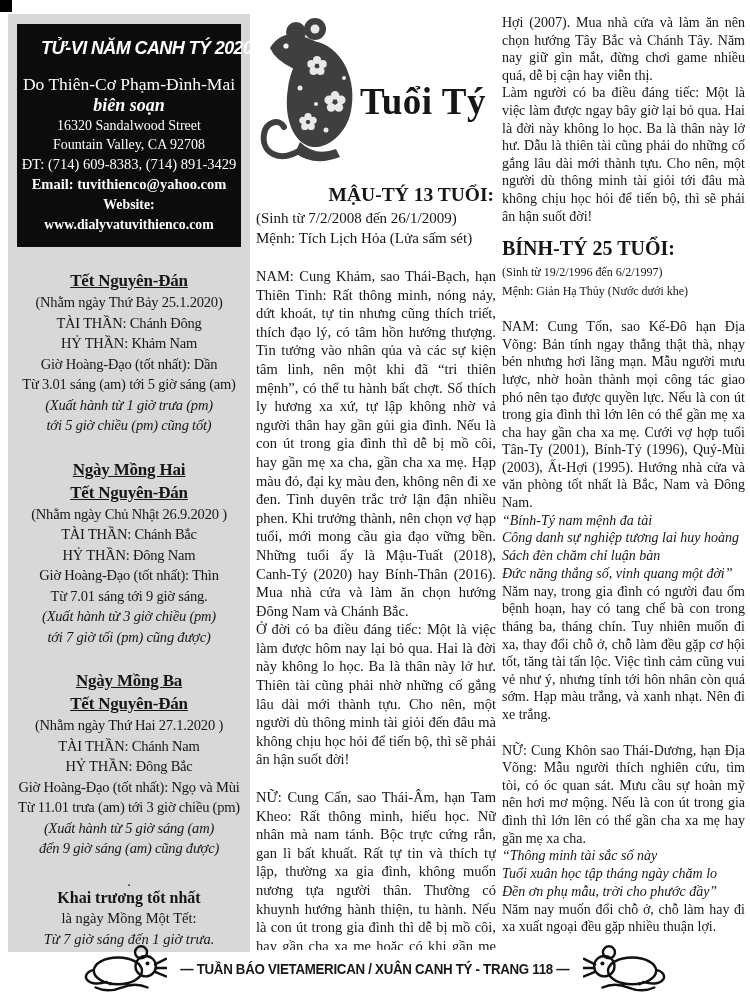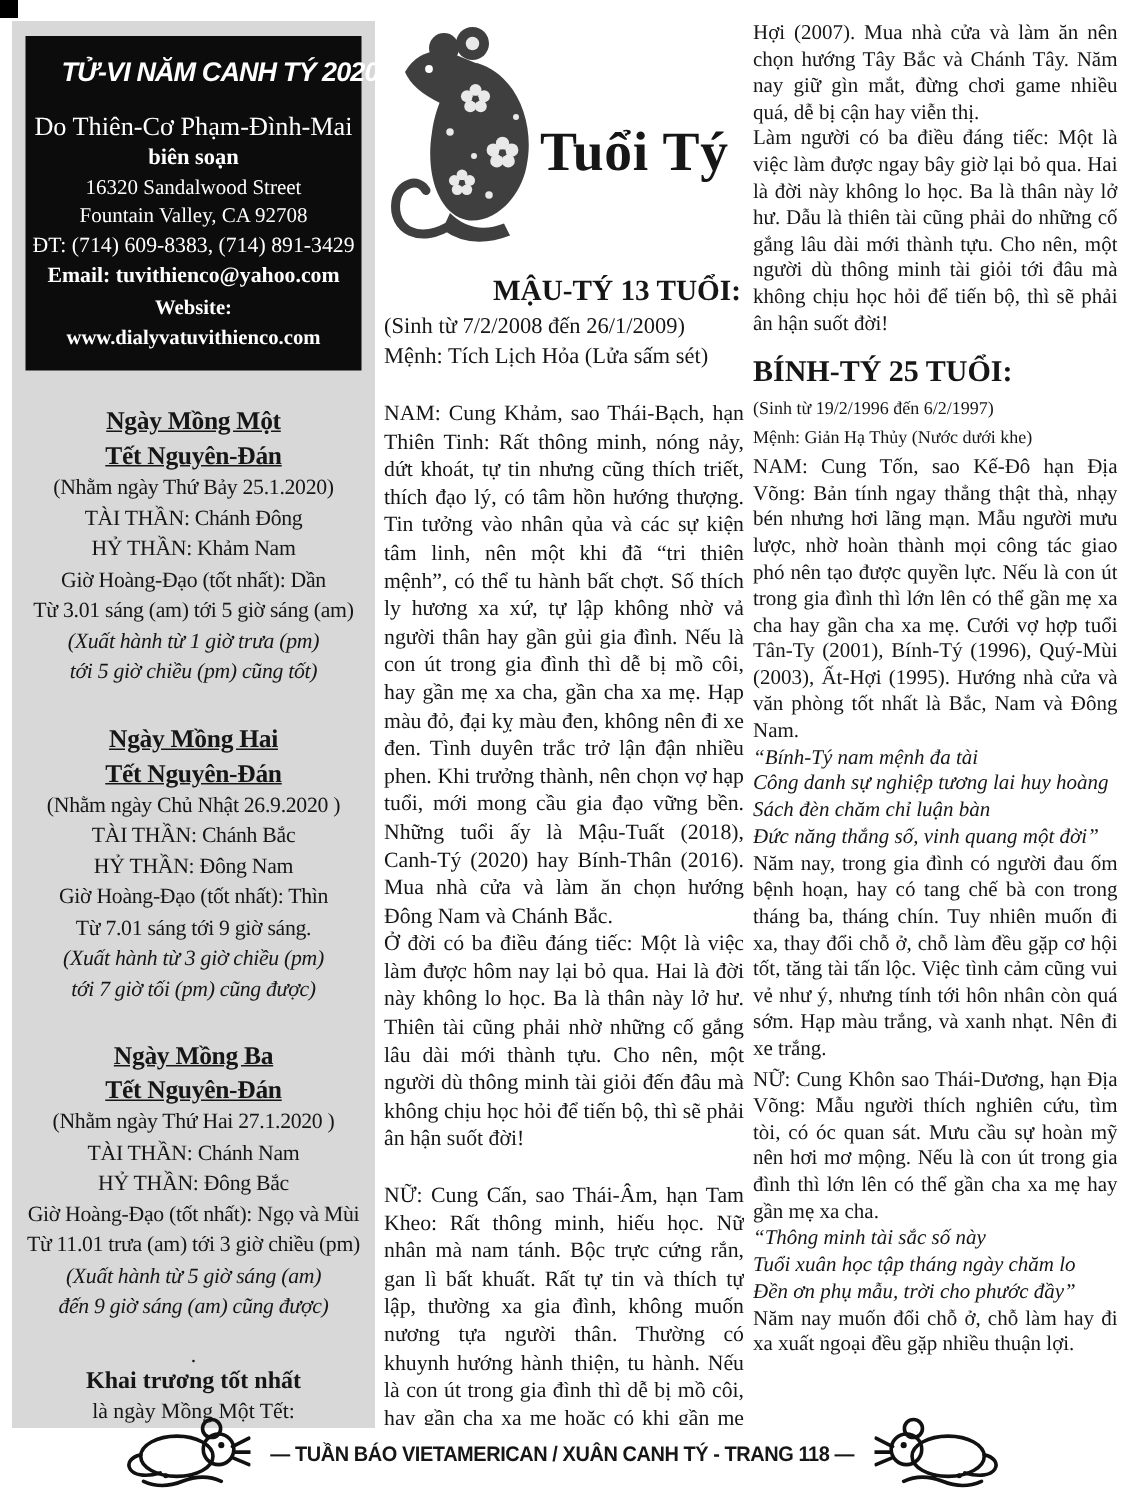--- a/index.html
+++ b/index.html
@@ -9,21 +9,21 @@
   .crop-mark{position:absolute;left:0;top:0;width:12px;height:12px;background:#000;}
 
   
   .left-col{position:absolute;left:8px;top:14px;width:242px;height:938px;
             background:#d8d8d8;overflow:hidden;text-align:center;}
   .masthead{margin:10px 9px 0 9px;background:#0c0c0c;color:#fff;
             padding:14px 4px 12px 4px;}
   .masthead-title{font-family:"Liberation Sans", sans-serif;font-weight:bold;font-style:italic;
                   font-size:18px;letter-spacing:-0.6px;white-space:nowrap;margin-bottom:14px;margin-left:20px;}
   .mh-byline{font-size:17.5px;line-height:22px;}
-  .mh-role{font-size:15px;line-height:21px;font-weight:bold;}
+  .mh-role{font-size:18px;line-height:21px;font-weight:bold;font-style:italic;}
   .mh-addr{font-size:14px;line-height:19px;}
   .mh-phone{font-size:14.5px;line-height:20px;}
   .mh-email{font-size:14.5px;line-height:21px;font-weight:bold;}
   .mh-web{font-size:13.8px;line-height:20px;font-weight:bold;}
 
   .day-section{margin-top:22px;font-size:14.5px;line-height:20.5px;letter-spacing:-0.2px;}
   .sec-heading{font-size:17px;font-weight:bold;text-decoration:underline;line-height:23px;}
   .sec-line{white-space:nowrap;}
   .sec-italic{font-style:italic;}
   .closing{margin-top:16px;font-size:14.5px;line-height:21px;}
@@ -34,21 +34,21 @@
   
   .mid-col{position:absolute;left:256px;top:14px;width:240px;height:936px;overflow:hidden;}
   .zodiac-head{position:relative;height:168px;}
   .zodiac-rat{position:absolute;left:0;top:2px;}
   .zodiac-title{position:absolute;left:104px;top:66px;font-size:37px;font-weight:bold;
                 letter-spacing:0.5px;white-space:nowrap;}
   .age-header-right{text-align:right;font-size:19.5px;font-weight:bold;margin:2px 2px 3px 0;
                     white-space:nowrap;}
   .meta-line{font-size:15px;line-height:19.5px;text-align:left;}
   .para{font-size:14.5px;line-height:18.6px;text-align:justify;margin:0;}
-  .para-gap{margin-top:3px;}
+  .para-gap{margin-top:18px;}
   .para-gap-lg{margin-top:19px;}
 
   
   .right-col{position:absolute;left:502px;top:14px;width:243px;height:936px;overflow:hidden;}
   .right-col .para{font-size:14px;line-height:17.6px;}
   .age-header-left{text-align:left;font-size:20px;font-weight:bold;margin:12px 0 3px 0;
                    white-space:nowrap;}
   .right-col .meta-line{font-size:12px;line-height:18.5px;}
   .poem-line{font-style:italic;font-size:14px;line-height:17.8px;white-space:nowrap;}
 
@@ -71,21 +71,20 @@
       <div class="mh-byline">Do Thiên-Cơ Phạm-Đình-Mai</div>
       <div class="mh-role">biên soạn</div>
       <div class="mh-addr">16320 Sandalwood Street</div>
       <div class="mh-addr">Fountain Valley, CA 92708</div>
       <div class="mh-phone">ĐT:  (714) 609-8383, (714) 891-3429</div>
       <div class="mh-email">Email: tuvithienco@yahoo.com</div>
       <div class="mh-web">Website: www.dialyvatuvithienco.com</div>
     </div>
 
     <section class="day-section">
-      <div class="sec-heading">Ngày Mồng Một</div>
       <div class="sec-heading">Tết Nguyên-Đán</div>
       <div class="sec-line">(Nhằm ngày Thứ Bảy 25.1.2020)</div>
       <div class="sec-line">TÀI THẦN:  Chánh Đông</div>
       <div class="sec-line">HỶ THẦN:  Khảm Nam</div>
       <div class="sec-line">Giờ Hoàng-Đạo (tốt nhất): Dần</div>
       <div class="sec-line">Từ 3.01 sáng (am) tới 5 giờ sáng (am)</div>
       <div class="sec-line sec-italic">(Xuất hành từ 1 giờ trưa (pm)</div>
       <div class="sec-line sec-italic">tới 5 giờ chiều (pm) cũng tốt)</div>
     </section>
 

